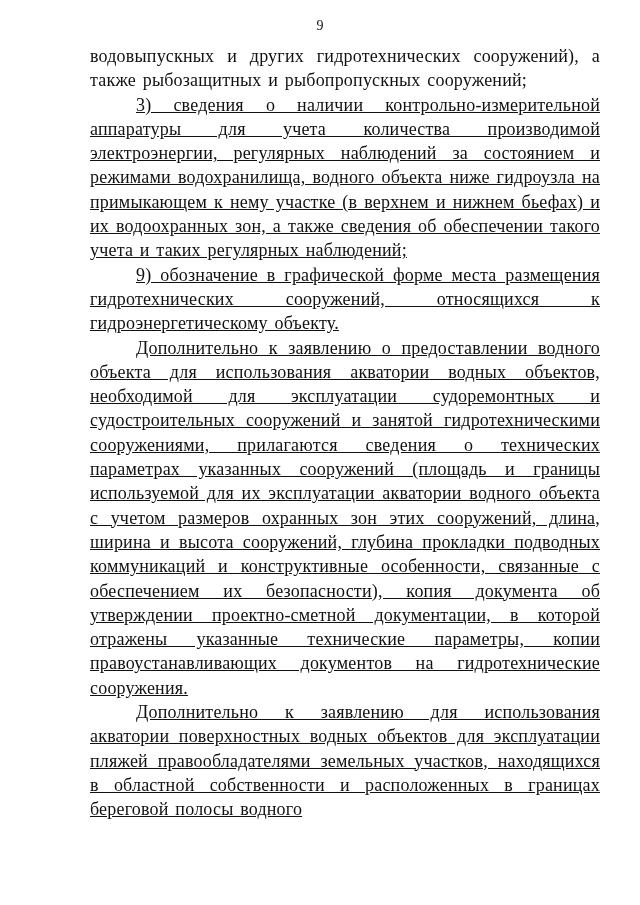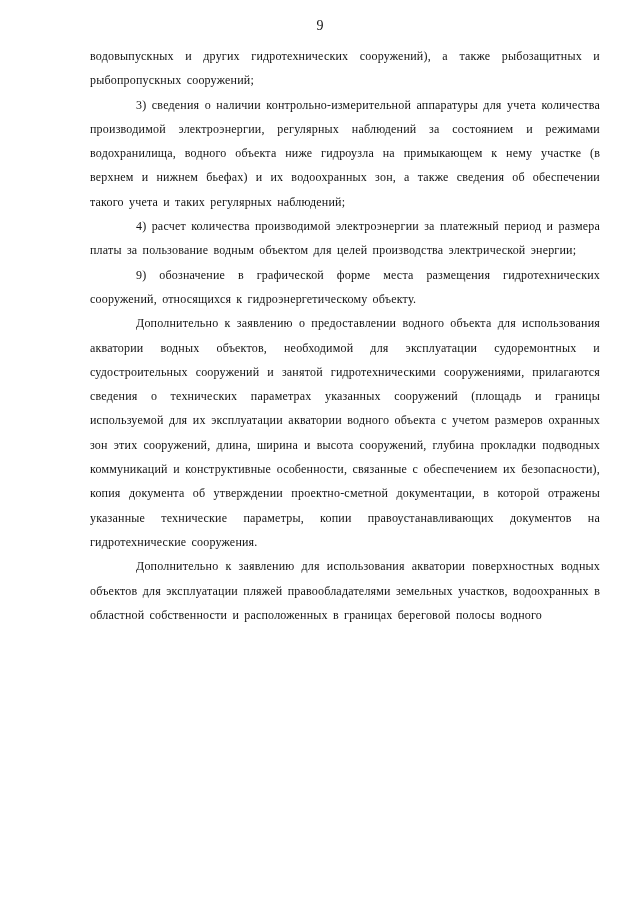--- a/index.html
+++ b/index.html
@@ -25,44 +25,44 @@
     width: 100%;
     text-align: center;
     font-size: 14px;
     color: #111111;
   }
   .text-body {
     position: absolute;
     top: 44px;
     left: 90px;
     right: 40px;
-    font-size: 12px;
+    font-size: 18px;
     line-height: 24.3px;
     text-align: justify;
     letter-spacing: 0.2px;
   }
   .para {
     margin: 0;
     padding: 0;
     word-spacing: 2px;
   }
   .para.indent {
     text-indent: 46px;
+    text-decoration: underline;
   }
   .para.no-indent {
     text-indent: 0;
   }
 </style>
 </head>
 <body>
 
 <div class="page">
   <div class="page-number">9</div>
 
   <div class="text-body">
     <p class="para no-indent">водовыпускных и других гидротехнических сооружений), а также рыбозащитных и рыбопропускных сооружений;</p>
     <p class="para indent">3) сведения о наличии контрольно-измерительной аппаратуры для учета количества производимой электроэнергии, регулярных наблюдений за состоянием и режимами водохранилища, водного объекта ниже гидроузла на примыкающем к нему участке (в верхнем и нижнем бьефах) и их водоохранных зон, а также сведения об обеспечении такого учета и таких регулярных наблюдений;</p>
-    <p class="para indent">4) расчет количества производимой электроэнергии за платежный период и размера платы за пользование водным объектом для целей производства электрической энергии;</p>
     <p class="para indent">9) обозначение в графической форме места размещения гидротехнических сооружений, относящихся к гидроэнергетическому объекту.</p>
     <p class="para indent">Дополнительно к заявлению о предоставлении водного объекта для использования акватории водных объектов, необходимой для эксплуатации судоремонтных и судостроительных сооружений и занятой гидротехническими сооружениями, прилагаются сведения о технических параметрах указанных сооружений (площадь и границы используемой для их эксплуатации акватории водного объекта с учетом размеров охранных зон этих сооружений, длина, ширина и высота сооружений, глубина прокладки подводных коммуникаций и конструктивные особенности, связанные с обеспечением их безопасности), копия документа об утверждении проектно-сметной документации, в которой отражены указанные технические параметры, копии правоустанавливающих документов на гидротехнические сооружения.</p>
-    <p class="para indent">Дополнительно к заявлению для использования акватории поверхностных водных объектов для эксплуатации пляжей правообладателями земельных участков, водоохранных в областной собственности и расположенных в границах береговой полосы водного</p>
+    <p class="para indent">Дополнительно к заявлению для использования акватории поверхностных водных объектов для эксплуатации пляжей правообладателями земельных участков, находящихся в областной собственности и расположенных в границах береговой полосы водного</p>
   </div>
 </div>
 
 </body></html>

